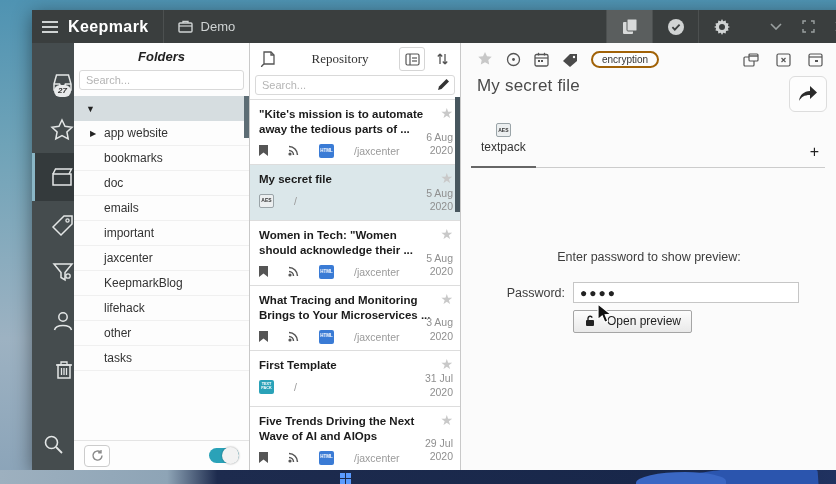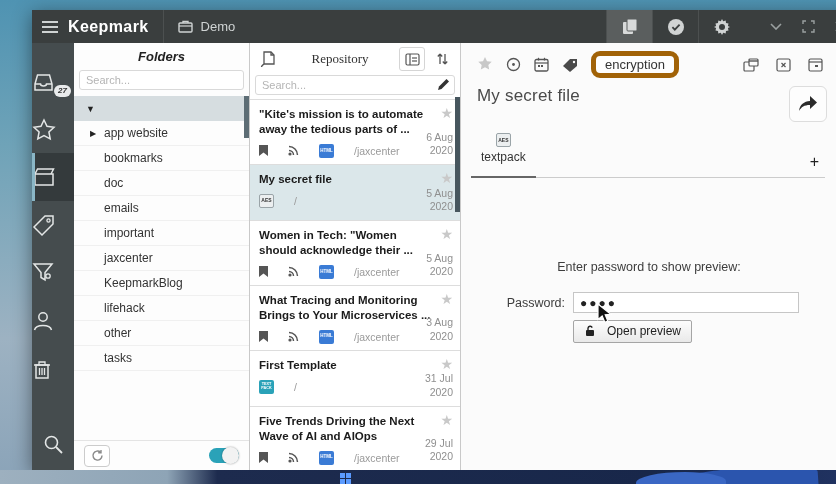--- a/index.html
+++ b/index.html
@@ -21,21 +21,21 @@
   .tb-iconbtn { width:46px; display:flex; align-items:center; justify-content:center; border-left:1px solid #4c5050; }
   .tb-iconbtn.active { background:#5a5e5e; }
   .tb-win { display:flex; align-items:center; gap:20px; padding:0 14px 0 26px; color:#9aa0a0; }
   .tb-win svg { display:block; }
 
   
   #body { flex:1; display:flex; min-height:0; }
 
   
   #iconbar { width:42px; background:#454c4e; display:flex; flex-direction:column; align-items:stretch; flex:none; }
-  .sb-item { height:48px; display:flex; align-items:center; justify-content:flex-start; position:relative;font-style:italic; }
+  .sb-item { height:48px; display:flex; align-items:center; justify-content:flex-end; position:relative;font-style:italic; }
   .sb-item:first-child { margin-top:14px; }
   .sb-item.selected { background:#343a3c; }
   .sb-item.selected::before { content:""; position:absolute; left:0; top:0; bottom:0; width:3px; background:#8ab6c6; }
   .sb-badge { position:absolute; right:3px; bottom:8px; background:#e9ebec; color:#333; font-size:8px; font-weight:bold;
               border-radius:7px; padding:1px 4px; line-height:1.2; }
   .sb-spacer { flex:1; }
   .sb-search { height:52px; display:flex; align-items:center; justify-content:center; }
 
   
   #folders { width:176px; background:#fdfdfd; border-right:1px solid #c9c9c9; display:flex; flex-direction:column; flex:none; position:relative; }
@@ -81,21 +81,21 @@
   .fi { display:inline-flex; flex-direction:column; align-items:center; justify-content:center; width:15px; height:14px;
         border-radius:2px; font-weight:bold; line-height:1; }
   .fi-HTML { background:#3a7bd5; color:#fff; font-size:4.5px; }
   .fi-AES  { background:#eceff0; border:1px solid #9aa4a8; color:#333; font-size:5px; }
   .fi-TEXTPACK { background:#2aa2b8; color:#fff; font-size:3.8px; }
   #repo-scrollthumb { position:absolute; right:0; top:54px; width:5px; height:115px; background:#47565e; }
 
   
   #main { flex:1; display:flex; flex-direction:column; min-width:0; background:#fbfbfb; position:relative; }
   #doc-toolbar { display:flex; align-items:center; gap:13px; padding:8px 10px 4px 16px; }
-  .badge-pill { border:5px solid #a16207; border-radius:9px; padding:1px 9px; font-size:13px; color:#333; background:#fdfdfd; }
+  .badge-pill { border:2px solid #a16207; border-radius:9px; padding:1px 9px; font-size:10px; color:#333; background:#fdfdfd; }
   .doc-toolbar-right { margin-left:auto; display:flex; align-items:center; gap:17px; padding-right:4px; }
   #doc-title-row { display:flex; align-items:flex-start; padding:4px 10px 0 16px; }
   #doc-title { font-size:17px; color:#4a4a4a; letter-spacing:.2px; }
   .share-btn { margin-left:auto; width:38px; height:36px; border:1px solid #ddd; border-radius:6px; background:#fdfdfd;
                display:flex; align-items:center; justify-content:center; }
   #doc-tabs { display:flex; align-items:flex-end; margin:6px 12px 0 10px; border-bottom:1px solid #ccc; }
   .doc-tab { display:flex; align-items:center; gap:3px; padding:5px 10px 12px; border-bottom:2px solid #666; margin-bottom:-1px;flex-direction:column; }
   .doc-tab-label { font-size:12px; color:#333; }
   .tab-add { margin-left:auto; font-size:16px; color:#222; padding:0 6px 6px; }
   #doc-content { flex:1; position:relative; }

